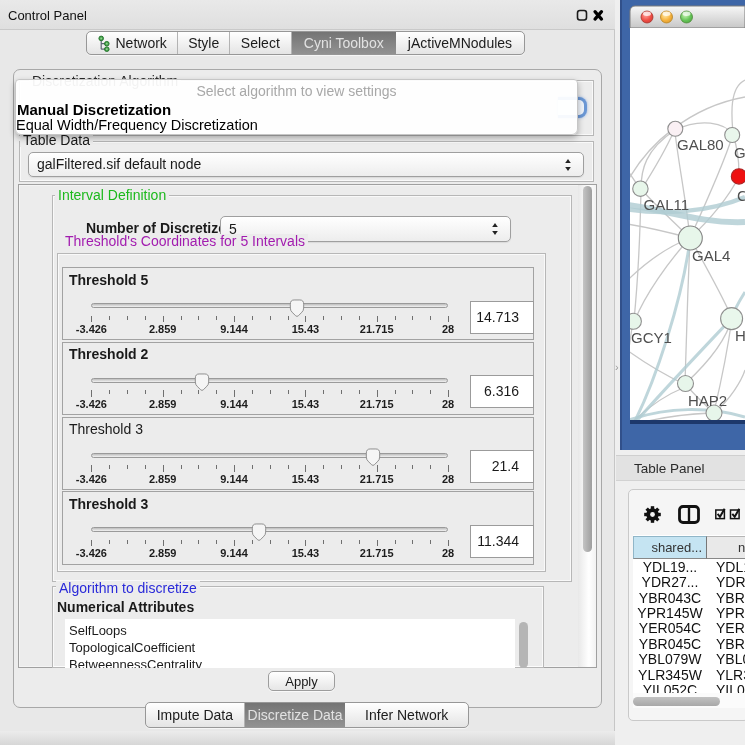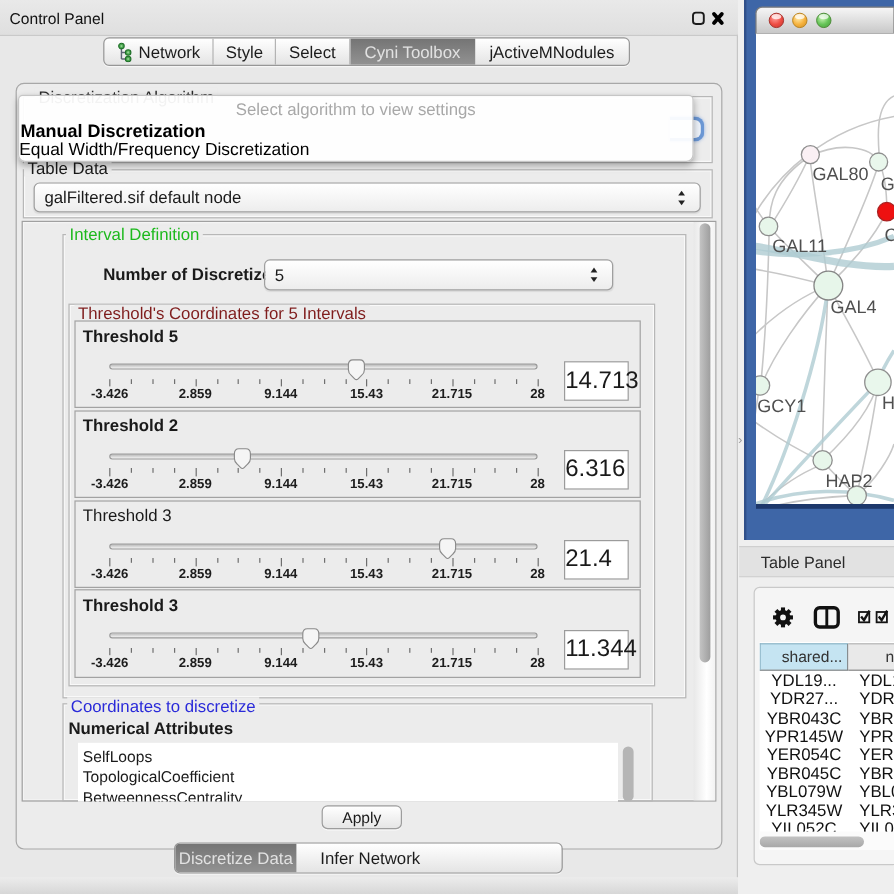--- a/index.html
+++ b/index.html
@@ -13,21 +13,21 @@
  box-shadow:0 1px 0 rgba(255,255,255,.6)}
 .seg div{display:flex;align-items:center;justify-content:center;font-size:14px;color:#1c1c1c}
 .seg div.sel{background:linear-gradient(#747474,#929292);color:#e2e2e2}
 .seg div+div{border-left:1px solid #b3b3b3}
 .seg div.sel+div,.seg div.presel{border-left:none}
 .combo{position:absolute;border:1px solid #9f9f9f;border-radius:5px;
  background:linear-gradient(#ffffff,#ededed);box-shadow:0 1px 1px rgba(0,0,0,.08)}
 .combo span{position:absolute;left:8px;top:50%;transform:translateY(-50%);font-size:14px}
 .tpanel{position:absolute;border:1px solid #a2a2a2;background:#ececec}
 .vbox{position:absolute;width:48px;height:31px;background:#fff;border:1px solid #9b9b9b;
- text-align:left;line-height:31px;padding-right:4px;box-sizing:content-box;font-size:20px}
+ text-align:right;line-height:31px;padding-right:14px;box-sizing:content-box;font-size:14px}
 .tick{position:absolute;width:1px;background:#6f6f6f}
 .tlab{position:absolute;font-size:11px;font-weight:bold;color:#1c1c1c;transform:translateX(-50%);white-space:nowrap}
 .track{position:absolute;left:91px;width:357px;height:5px;border:1px solid #9a9a9a;border-radius:3px;
  background:linear-gradient(#bdbdbd,#f2f2f2);box-sizing:border-box}
 </style>
 </head>
 <body>
 
 <div class="abs" style="left:0;top:0;width:615px;height:745px;background:#e8e8e8;border-right:1px solid #c6c6c6;box-sizing:border-box"></div>
 
@@ -83,21 +83,21 @@
 <div class="abs" style="left:86px;top:220px;font-weight:bold;font-size:14px">Number of Discretize</div>
 <div class="combo" style="left:220px;top:216px;width:289px;height:24px">
  <span>5</span>
  <svg class="abs" style="right:11px;top:5px" width="8" height="14" viewBox="0 0 8 14">
   <path d="M4 1 L6.8 5 L1.2 5 Z" fill="#222"></path>
       <path d="M4 13 L6.8 9 L1.2 9 Z" fill="#222"></path>
  </svg>
 </div>
 
 <div class="grp" style="left:57px;top:252.5px;width:487px;height:317.5px"></div>
-<div class="gl" style="left:62px;top:254px;color:#7f1d1d">Threshold's Coordinates for 5 Intervals</div>
+<div class="gl" style="left:62px;top:234px;color:#a21caf">Threshold's Coordinates for 5 Intervals</div>
 
 <div class="tpanel" style="left:62px;top:267px;width:472px;height:73.3px;box-sizing:border-box"></div>
 <div class="abs" style="left:69px;top:271.5px;font-weight:bold;font-size:14px">Threshold 5</div>
 <div class="track" style="top:303px"></div>
 <svg class="abs" style="left:289.2px;top:298.5px" width="16" height="21" viewBox="0 0 16 22">
     <path d="M1 5.5 Q1 1 5 1 L11 1 Q15 1 15 5.5 L15 9.5 Q15 12.5 12.5 14.5 L9.5 17.5 Q8 19 6.5 17.5 L3.5 14.5 Q1 12.5 1 9.5 Z" fill="#f5f5f5" stroke="#8a8a8a" stroke-width="1"></path>
   </svg>
 <div class="tick" style="left:91.4px;top:315.5px;height:6.5px"></div>
 <div class="tick" style="left:109.2px;top:315.5px;height:4px"></div>
 <div class="tick" style="left:127.1px;top:315.5px;height:4px"></div>
@@ -223,30 +223,31 @@
 <div class="tick" style="left:448.0px;top:539.9px;height:6.5px"></div>
 <div class="tlab" style="left:91.4px;top:547.4px">-3.426</div>
 <div class="tlab" style="left:162.7px;top:547.4px">2.859</div>
 <div class="tlab" style="left:234.0px;top:547.4px">9.144</div>
 <div class="tlab" style="left:305.4px;top:547.4px">15.43</div>
 <div class="tlab" style="left:376.7px;top:547.4px">21.715</div>
 <div class="tlab" style="left:448.0px;top:547.4px">28</div>
 <div class="vbox" style="left:470px;top:524.9px">11.344</div>
 
 <div class="grp" style="left:52px;top:586px;width:490px;height:80px"></div>
-<div class="gl" style="left:56px;top:581px;color:#2a2ad9">Coordinates to discretize</div>
+<div class="gl" style="left:56px;top:581px;color:#2a2ad9">Algorithm to discretize</div>
 <div class="abs" style="left:57px;top:598.5px;font-weight:bold;font-size:14px">Numerical Attributes</div>
 <div class="abs" style="left:65px;top:619px;width:450px;height:49px;background:#fff;overflow:hidden">
  <div style="padding:3px 0 0 4px;line-height:17px">SelfLoops<br>TopologicalCoefficient<br>BetweennessCentrality</div>
 </div>
 <div class="abs" style="left:519px;top:622px;width:9px;height:46px;border-radius:5px;background:#b5b5b5"></div>
 
 <div class="abs" style="left:268px;top:671px;width:67px;height:20px;border:1px solid #9d9d9d;border-radius:5px;background:linear-gradient(#ffffff,#e6e6e6);text-align:center;line-height:19px;box-sizing:border-box;box-shadow:0 1px 0 rgba(255,255,255,.7)">Apply</div>
 
 <div class="seg" style="left:145px;top:702px;width:322px;height:24px">
+ <div style="width:98px">Impute Data</div>
  <div class="sel" style="width:101px">Discretize Data</div>
  <div style="width:123px;border-left:none">Infer Network</div>
 </div>
 <div class="abs" style="left:0;top:731px;width:615px;height:14px;background:linear-gradient(#ececec,#d7d7d7)"></div>
 
 <div class="abs" style="left:15px;top:79px;width:563px;height:56px;background:rgba(255,255,255,.94);border:1px solid #c6c6c6;border-radius:4px 4px 6px 6px;box-shadow:0 3px 6px rgba(0,0,0,.3);box-sizing:border-box"></div>
 <div class="abs" style="left:15px;top:83px;width:563px;text-align:center;color:#a8a8a8;font-size:14px">Select algorithm to view settings</div>
 <div class="abs" style="left:17px;top:101px;font-weight:bold;color:#000;font-size:15px">Manual Discretization</div>
 <div class="abs" style="left:16px;top:116.5px;color:#000;font-size:14.5px">Equal Width/Frequency Discretization</div>
 

